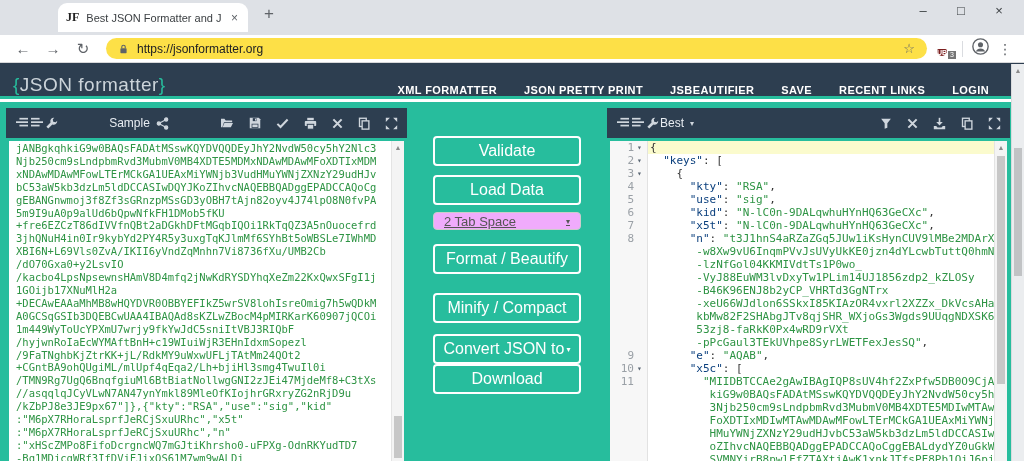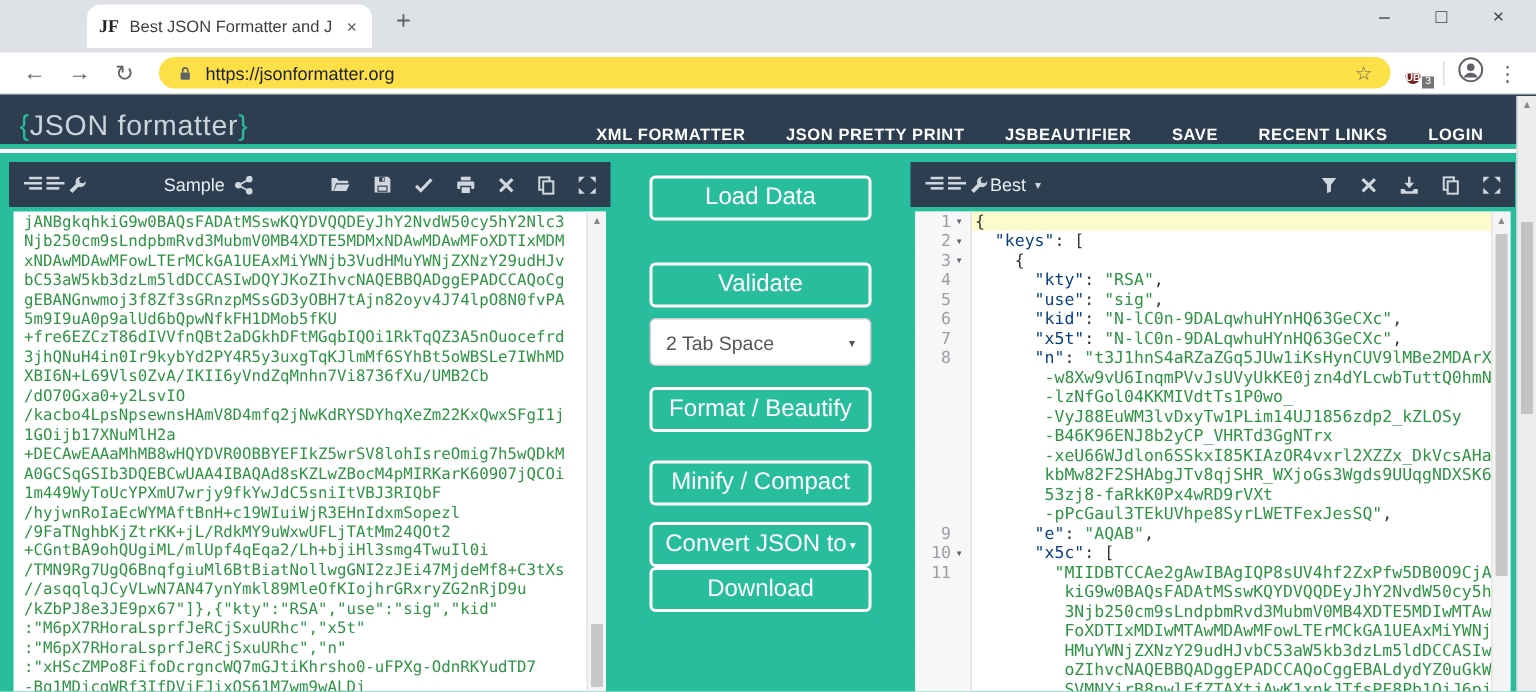--- a/index.html
+++ b/index.html
@@ -56,22 +56,22 @@
               line-height:12.9px; color:#2e9444; white-space:pre; overflow:hidden; }
   .vscroll { width:13px; background:#f4f4f4; border-left:1px solid #e4e4e4; position:relative; flex:none; }
   .vscroll .arr { display:block; text-align:center; color:#8a8a8a; font-size:7px; line-height:13px; }
   .thumb { position:absolute; left:2px; right:2px; background:#c7c7c7; }
   .thumb-left { bottom:3px; height:42px; }
   .thumb-right { top:15px; height:228px; }
   
   .panel-center { position:absolute; left:407px; width:200px; top:6px; bottom:0; display:flex; flex-direction:column; align-items:center; }
   .btn { width:148px; height:30px; border:2px solid #fff; border-radius:4px; color:#fff; font-size:16px;
          display:flex; align-items:center; justify-content:center; background:transparent; flex:none; gap:2px; }
-  .sel { width:148px; height:32px; background:#ffffff; border:1px solid #ccc; border-radius:4px; color:#555; font-size:13px;
-         display:flex; align-items:center; padding:0 10px; flex:none; }
+  .sel { width:148px; height:18px; background:#f0abfc; border:1px solid #ccc; border-radius:4px; color:#555; font-size:13px;
+         display:flex; align-items:center; padding:0 10px; flex:none;text-decoration:underline; }
   .sel .caret-dark { margin-left:auto; color:#555; font-size:8px; }
   
   .righttext { flex:1; font-family:"DejaVu Sans Mono", monospace; font-size:11px; line-height:13px; overflow:hidden; }
   .crow { display:flex; }
   .gnum { width:27px; flex:none; text-align:right; color:#9aa0a6; background:#f7f7f7; padding-right:3px; }
   .gcaret { width:11px; flex:none; background:#f7f7f7; border-right:1px solid #e2e2e2; color:#5a6673; font-size:8px;
             line-height:13px; text-align:left; }
   .ctext { flex:1; white-space:pre; padding-left:2px; }
   .crow.active .ctext { background:#fbfbcd; }
   .k { color:#0a3f7d; } .v { color:#2e9444; } .p { color:#333; }
@@ -229,22 +229,22 @@
     <div class="editor">
       <div class="lefttext" id="left-lines"><div>jANBgkqhkiG9w0BAQsFADAtMSswKQYDVQQDEyJhY2NvdW50cy5hY2Nlc3</div><div>Njb250cm9sLndpbmRvd3MubmV0MB4XDTE5MDMxNDAwMDAwMFoXDTIxMDM</div><div>xNDAwMDAwMFowLTErMCkGA1UEAxMiYWNjb3VudHMuYWNjZXNzY29udHJv</div><div>bC53aW5kb3dzLm5ldDCCASIwDQYJKoZIhvcNAQEBBQADggEPADCCAQoCg</div><div>gEBANGnwmoj3f8Zf3sGRnzpMSsGD3yOBH7tAjn82oyv4J74lpO8N0fvPA</div><div>5m9I9uA0p9alUd6bQpwNfkFH1DMob5fKU</div><div>+fre6EZCzT86dIVVfnQBt2aDGkhDFtMGqbIQOi1RkTqQZ3A5nOuocefrd</div><div>3jhQNuH4in0Ir9kybYd2PY4R5y3uxgTqKJlmMf6SYhBt5oWBSLe7IWhMD</div><div>XBI6N+L69Vls0ZvA/IKII6yVndZqMnhn7Vi8736fXu/UMB2Cb</div><div>/dO70Gxa0+y2LsvIO</div><div>/kacbo4LpsNpsewnsHAmV8D4mfq2jNwKdRYSDYhqXeZm22KxQwxSFgI1j</div><div>1GOijb17XNuMlH2a</div><div>+DECAwEAAaMhMB8wHQYDVR0OBBYEFIkZ5wrSV8lohIsreOmig7h5wQDkM</div><div>A0GCSqGSIb3DQEBCwUAA4IBAQAd8sKZLwZBocM4pMIRKarK60907jQCOi</div><div>1m449WyToUcYPXmU7wrjy9fkYwJdC5sniItVBJ3RIQbF</div><div>/hyjwnRoIaEcWYMAftBnH+c19WIuiWjR3EHnIdxmSopezl</div><div>/9FaTNghbKjZtrKK+jL/RdkMY9uWxwUFLjTAtMm24QOt2</div><div>+CGntBA9ohQUgiML/mlUpf4qEqa2/Lh+bjiHl3smg4TwuIl0i</div><div>/TMN9Rg7UgQ6BnqfgiuMl6BtBiatNollwgGNI2zJEi47MjdeMf8+C3tXs</div><div>//asqqlqJCyVLwN7AN47ynYmkl89MleOfKIojhrGRxryZG2nRjD9u</div><div>/kZbPJ8e3JE9px67"]},{"kty":"RSA","use":"sig","kid"</div><div>:"M6pX7RHoraLsprfJeRCjSxuURhc","x5t"</div><div>:"M6pX7RHoraLsprfJeRCjSxuURhc","n"</div><div>:"xHScZMPo8FifoDcrgncWQ7mGJtiKhrsho0-uFPXg-OdnRKYudTD7</div><div>-Bq1MDjcqWRf3IfDVjFJixQS61M7wm9wALDj</div></div>
       <div class="vscroll">
         <span class="arr">▲</span>
         <span class="thumb thumb-left"></span>
       </div>
     </div>
   </div>
 
   <div class="panel-center">
+    <div class="btn" style="margin-top:28px">Validate</div>
     <div class="btn" style="margin-top:9px">Load Data</div>
-    <div class="btn" style="margin-top:28px">Validate</div>
     <div class="sel" style="margin-top:7px">
       <span>2 Tab Space</span>
       <span class="caret-dark">▾</span>
     </div>
     <div class="btn" style="margin-top:14px">Format / Beautify</div>
     <div class="btn" style="margin-top:19px">Minify / Compact</div>
     <div class="btn" style="margin-top:11px">
       <span>Convert JSON to</span>
         <span class="caret" style="color:#fff">▾</span>
     </div>

